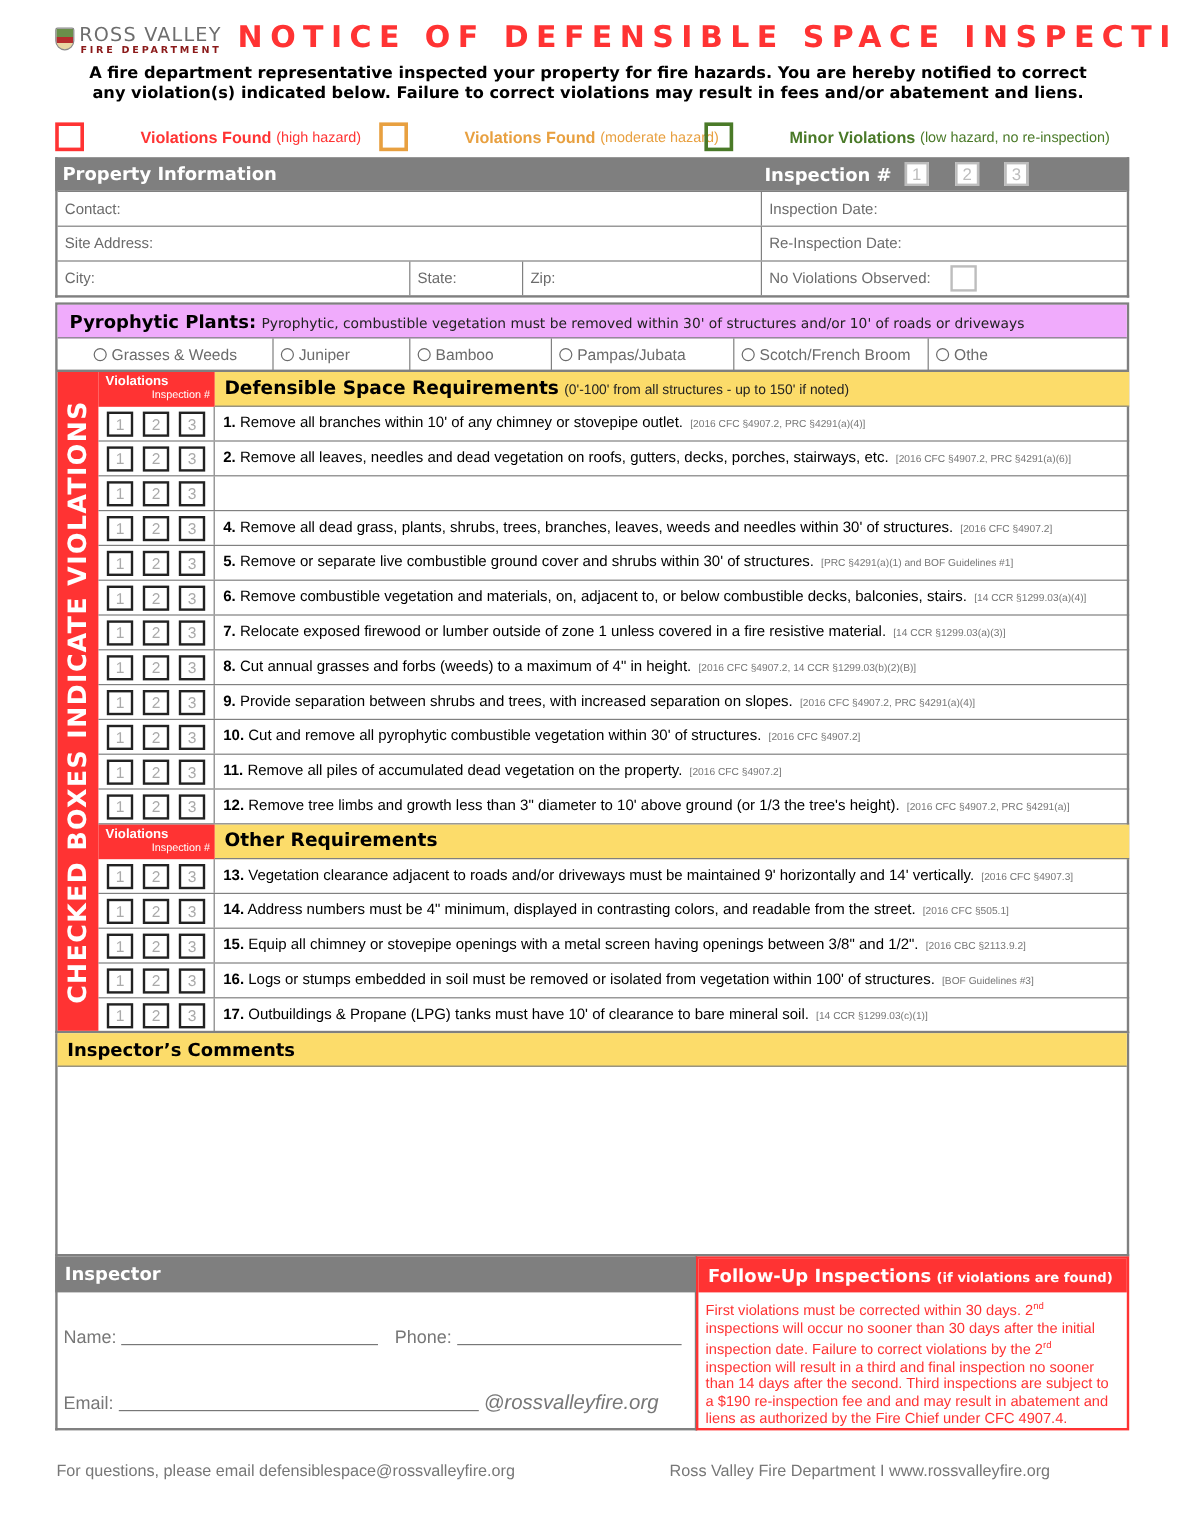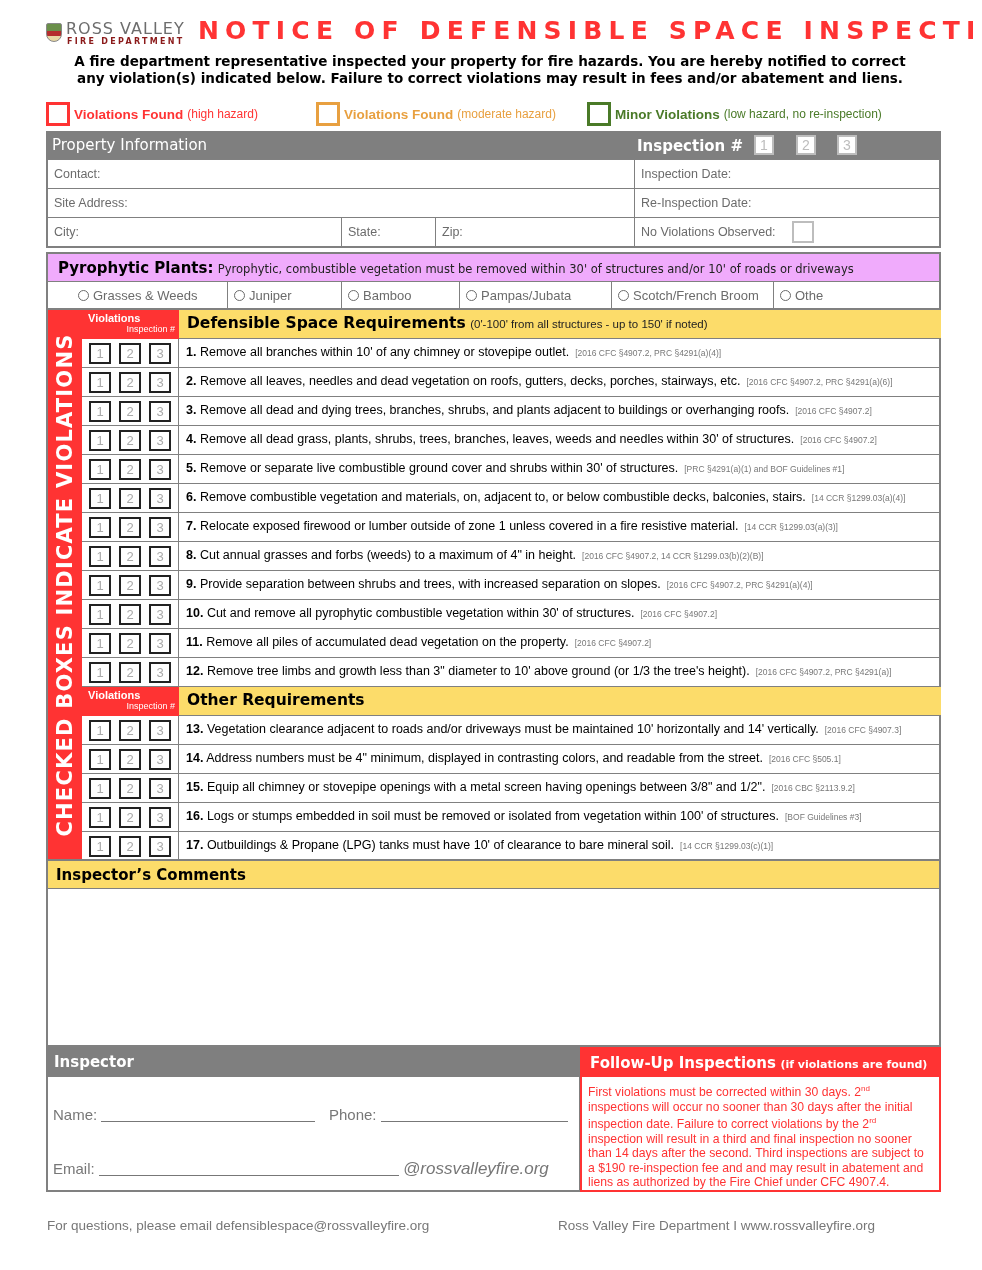--- a/index.html
+++ b/index.html
@@ -16,30 +16,30 @@
   .logo .fd { position: absolute; left: 21px; top: 17px; font-family: "DejaVu Sans", sans-serif;
     font-size: 8px; font-weight: bold; letter-spacing: 2.3px; color: #8b1a1a; line-height: 9px; }
   .title { position: absolute; left: 198px; top: 16px; font-family: "DejaVu Sans", sans-serif;
     font-weight: bold; font-size: 25px; letter-spacing: 6.2px; color: #ff3333; white-space: nowrap; }
   .intro { position: absolute; left: 40px; top: 53px; width: 900px; text-align: center;
     font-family: "DejaVu Sans", sans-serif; font-weight: bold; font-size: 13.5px; line-height: 17px; }
 
   
   .legend { position: absolute; top: 101px; height: 26px; display: flex; align-items: center; white-space: nowrap; }
   .legend .sq { width: 24px; height: 24px; border: 3px solid; margin-right: 4px; }
-  .legend .lbl { font-weight: bold; font-size: 13.5px; }
+  .legend .lbl { font-weight: bold; font-size: 13.5px; margin-left: 43px; }
   .legend .sub { font-size: 12px; margin-left: 4px; }
   .lg-red { left: 46px; color: #ff3333; } .lg-red .sq { border-color: #ff3333; }
   .lg-orange { left: 316px; color: #e8a040; } .lg-orange .sq { border-color: #e8a040; }
   .lg-green { left: 587px; color: #4a7a28; } .lg-green .sq { border-color: #4a7a28; }
 
   
   .prop { position: absolute; left: 46px; top: 131px; width: 895px; height: 117px; border: 2px solid #808080; border-top: none; }
   .prop-head { position: absolute; left: -2px; top: 0; width: 895px; height: 28px; background: #7f7f7f; }
-  .prop-head .ttl { position: absolute; left: 6px; top: 5px; color: #fff; font-family: "DejaVu Sans", sans-serif; font-weight: normal; font-size: 15px; }
+  .prop-head .ttl { position: absolute; left: 6px; top: 5px; color: #fff; font-family: "DejaVu Sans", sans-serif; font-weight: bold; font-size: 15px; }
   .prop-head .insp { position: absolute; left: 591px; top: 6px; color: #fff; font-family: "DejaVu Sans", sans-serif; font-weight: bold; font-size: 15px; }
   .numbox { position: absolute; width: 20px; height: 20px; background: #fff; border: 2px solid #bdbdbd; color: #bdbdbd;
     font-size: 14px; text-align: center; line-height: 16px; }
   .prow { position: absolute; left: 0; width: 891px; height: 29px; border-top: 1px solid #808080; }
   .pcell { position: absolute; top: 0; height: 28px; font-size: 12.5px; color: #6b6b6b; padding: 7px 6px; border-right: 1px solid #808080; }
   .nvbox { position: absolute; left: 157px; top: 3px; width: 22px; height: 22px; border: 2px solid #bdbdbd; }
 
   
   .pyro { position: absolute; left: 46px; top: 252px; width: 895px; height: 58px; border: 2px solid #808080; }
   .pyro-head { height: 28px; background: #f0abfc; border-bottom: 1px solid #808080; padding: 5px 10px; white-space: nowrap; }
@@ -197,21 +197,20 @@
         <div class="cb" style="left: 67px;">3</div>
       </div>
       <div class="txt"><span class="n">2.</span> <span>Remove all leaves, needles and dead vegetation on roofs, gutters, decks, porches, stairways, etc.</span><span class="ref">[2016 CFC §4907.2, PRC §4291(a)(6)]</span></div>
     </div>
     <div class="rrow" style="top: 87px;">
       <div class="boxes">
         <div class="cb" style="left: 7px;">1</div>
         <div class="cb" style="left: 37px;">2</div>
         <div class="cb" style="left: 67px;">3</div>
       </div>
-      <div class="txt"><span class="n">3.</span> <span>Remove all dead and dying trees, branches, shrubs, and plants adjacent to buildings or overhanging roofs.</span><span class="ref">[2016 CFC §4907.2]</span></div>
     </div>
     <div class="rrow" style="top: 116px;">
       <div class="boxes">
         <div class="cb" style="left: 7px;">1</div>
         <div class="cb" style="left: 37px;">2</div>
         <div class="cb" style="left: 67px;">3</div>
       </div>
       <div class="txt"><span class="n">4.</span> <span>Remove all dead grass, plants, shrubs, trees, branches, leaves, weeds and needles within 30' of structures.</span><span class="ref">[2016 CFC §4907.2]</span></div>
     </div>
     <div class="rrow" style="top: 145px;">
@@ -277,21 +276,21 @@
         <div class="cb" style="left: 67px;">3</div>
       </div>
       <div class="txt"><span class="n">12.</span> <span>Remove tree limbs and growth less than 3" diameter to 10' above ground (or 1/3 the tree's height).</span><span class="ref">[2016 CFC §4907.2, PRC §4291(a)]</span></div>
     </div>
     <div class="rrow" style="top: 406px;">
       <div class="boxes">
         <div class="cb" style="left: 7px;">1</div>
         <div class="cb" style="left: 37px;">2</div>
         <div class="cb" style="left: 67px;">3</div>
       </div>
-      <div class="txt"><span class="n">13.</span> <span>Vegetation clearance adjacent to roads and/or driveways must be maintained 10' horizontally and 14' vertically.</span><span class="ref">[2016 CFC §4907.3]</span></div>
+      <div class="txt"><span class="n">13.</span> <span>Vegetation clearance adjacent to roads and/or driveways must be maintained 9' horizontally and 14' vertically.</span><span class="ref">[2016 CFC §4907.3]</span></div>
     </div>
     <div class="rrow" style="top: 435px;">
       <div class="boxes">
         <div class="cb" style="left: 7px;">1</div>
         <div class="cb" style="left: 37px;">2</div>
         <div class="cb" style="left: 67px;">3</div>
       </div>
       <div class="txt"><span class="n">14.</span> <span>Address numbers must be 4" minimum, displayed in contrasting colors, and readable from the street.</span><span class="ref">[2016 CFC §505.1]</span></div>
     </div>
     <div class="rrow" style="top: 464px;">

